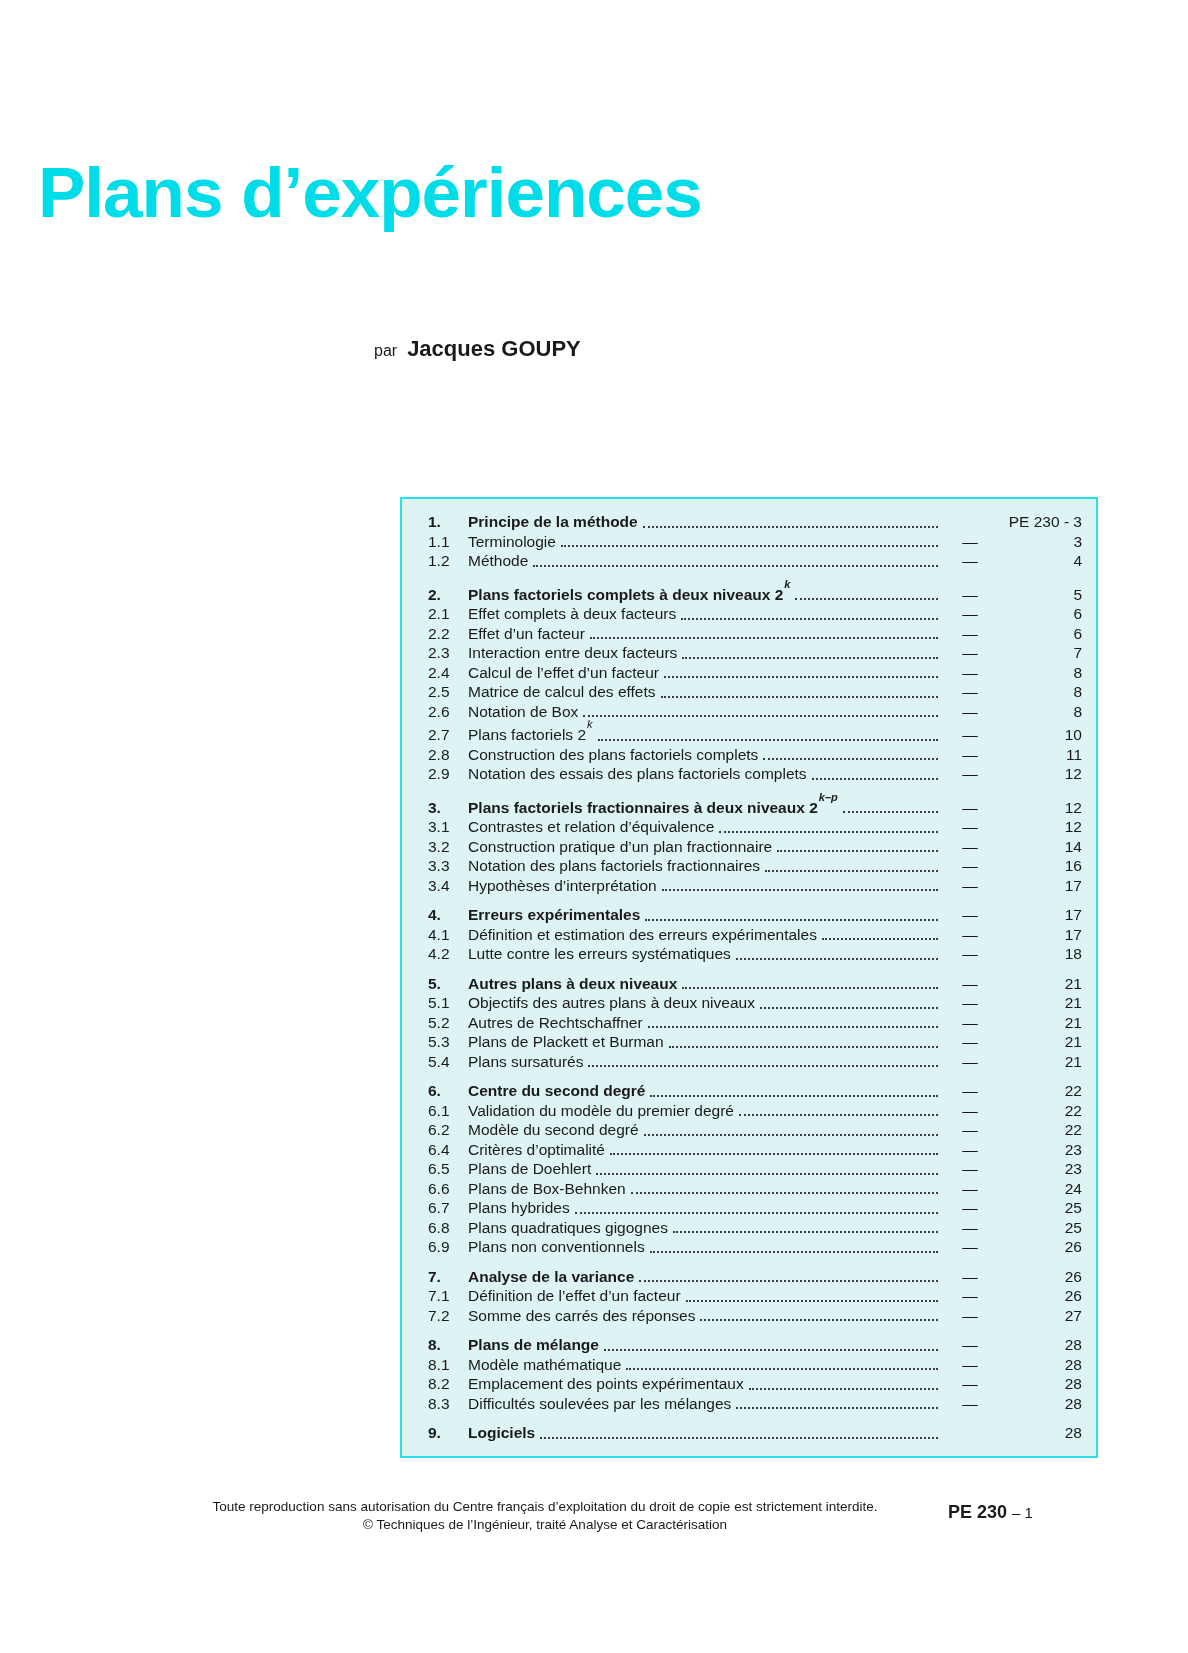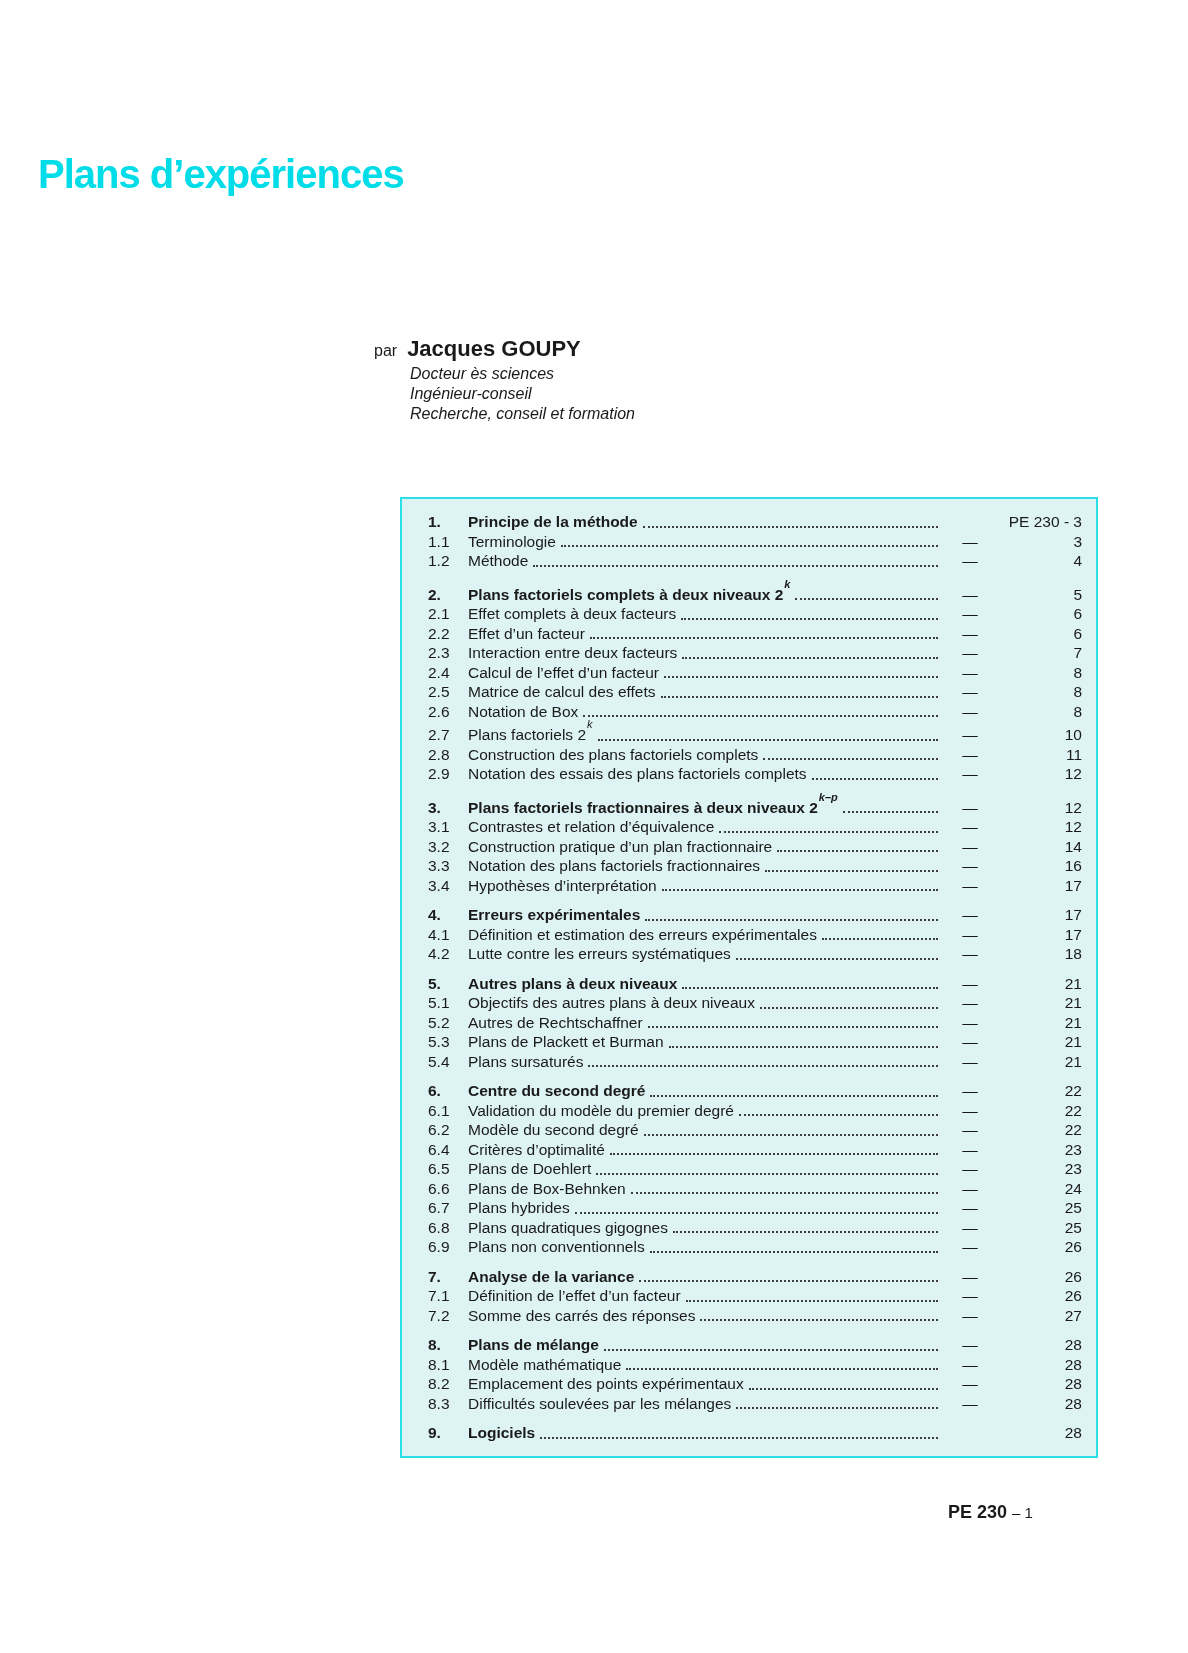--- a/index.html
+++ b/index.html
@@ -4,21 +4,21 @@
 <style>
   html,body{margin:0;padding:0;}
   body{
     width:1188px;height:1653px;position:relative;
     background:#ffffff;color:#1a1a1a;
     font-family:"Liberation Sans","DejaVu Sans",sans-serif;
   }
   
   .doc-title{
     position:absolute;left:38px;top:152px;
-    font-size:40px;font-weight:bold;letter-spacing:-1px;
+    font-size:71px;font-weight:bold;letter-spacing:-1px;
     color:#00dde8;margin:0;
   }
   
   .author-block{position:absolute;left:374px;top:336px;}
   .byline{display:flex;align-items:baseline;}
   .byline .par{font-size:16px;margin-right:10px;}
   .byline .author{font-size:22px;font-weight:bold;}
   .author-titles{margin-left:36px;margin-top:2px;}
   .author-titles div{font-style:italic;font-size:16px;line-height:20px;}
   
@@ -56,25 +56,20 @@
 </head>
 <body>
 
 <h1 class="doc-title">Plans d’expériences</h1>
 
 <div class="author-block">
   <div class="byline">
     <span class="par">par</span>
     <span class="author">Jacques GOUPY</span>
   </div>
-  <div class="author-titles">
-    <div>Docteur ès sciences</div>
-    <div>Ingénieur-conseil</div>
-    <div>Recherche, conseil et formation</div>
-  </div>
 </div>
 
 <div class="toc-box" id="toc-box">
     <div class="toc-row section">
     <span class="num">1.</span>
     <span class="ttl"><span>Principe de la méthode</span></span>
     <span class="leader"></span>
     <span class="dash"></span>
     <span class="pg">PE 230 - 3</span>
   </div>
@@ -368,16 +363,18 @@
     <div class="toc-row section">
     <span class="num">9.</span>
     <span class="ttl"><span>Logiciels</span></span>
     <span class="leader"></span>
     <span class="dash"></span>
     <span class="pg">28</span>
   </div>
   </div>
 
 <div class="footer-center">
+  <div>Toute reproduction sans autorisation du Centre français d’exploitation du droit de copie est strictement interdite.</div>
+  <div>© Techniques de l’Ingénieur, traité Analyse et Caractérisation</div>
 </div>
 <div class="footer-ref">
   <span class="ref-bold">PE 230</span><span class="pagenum">– 1</span>
 </div>
 
 </body></html>

